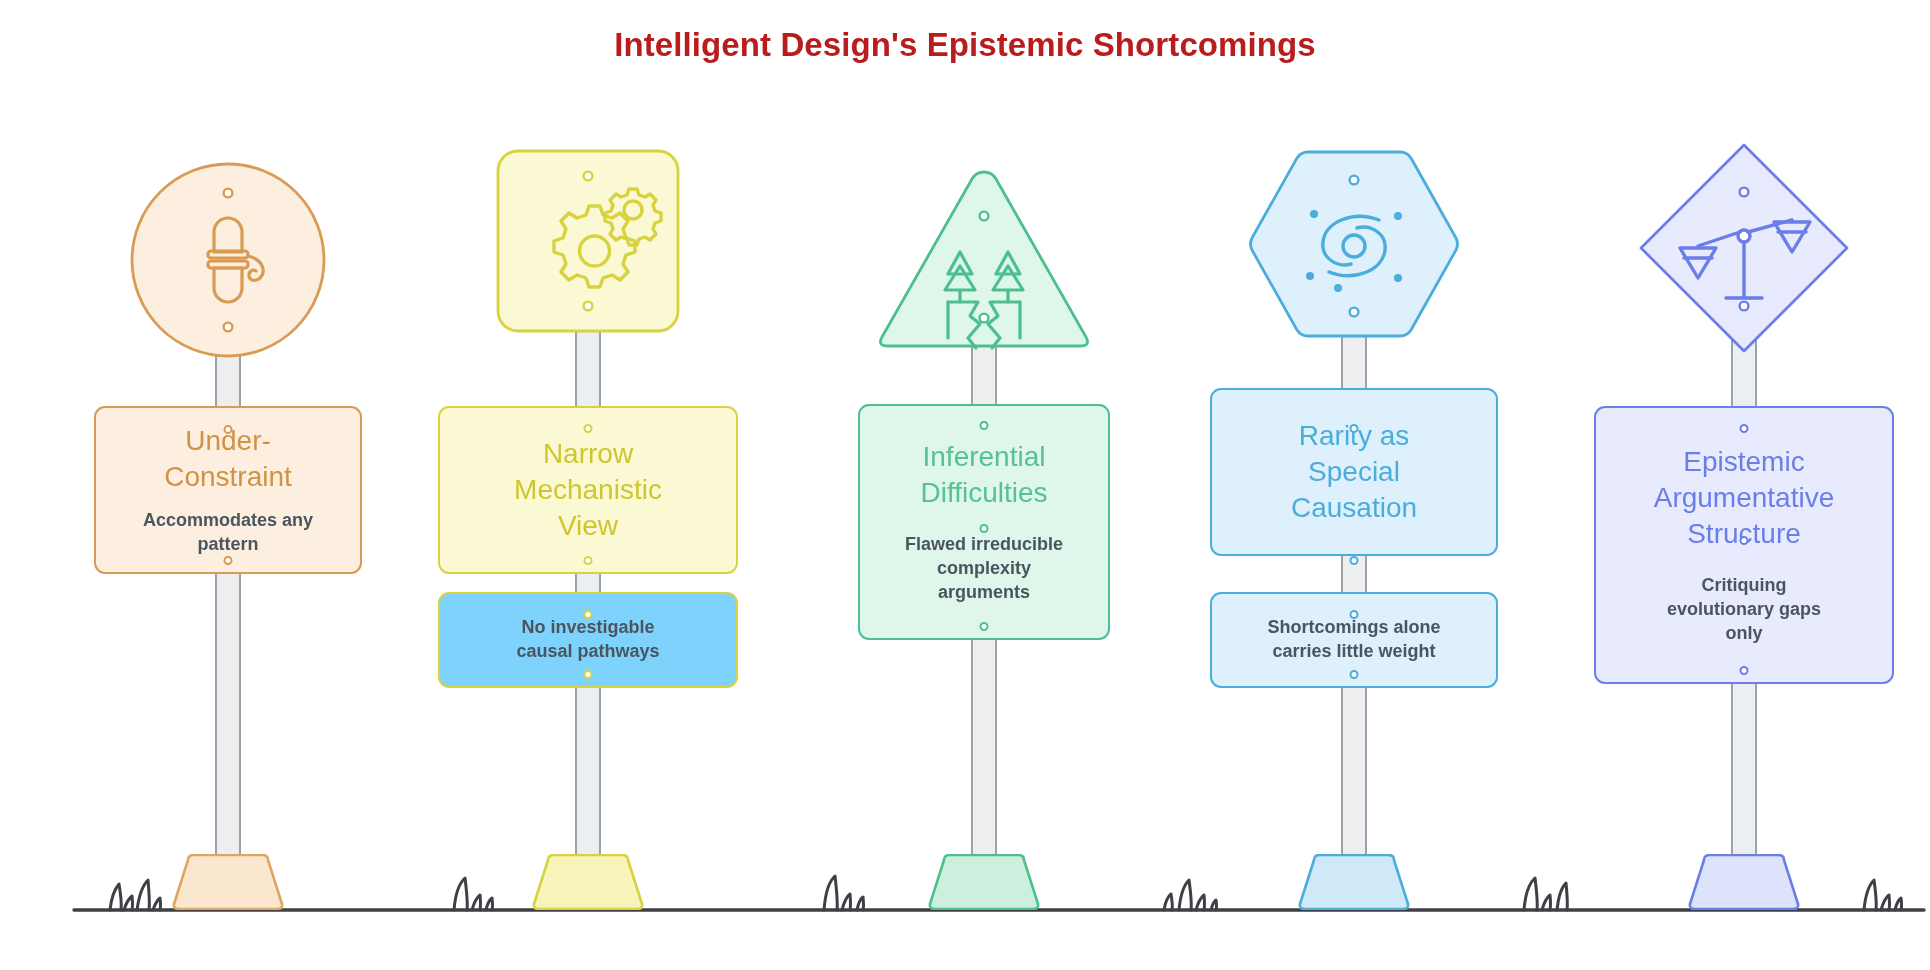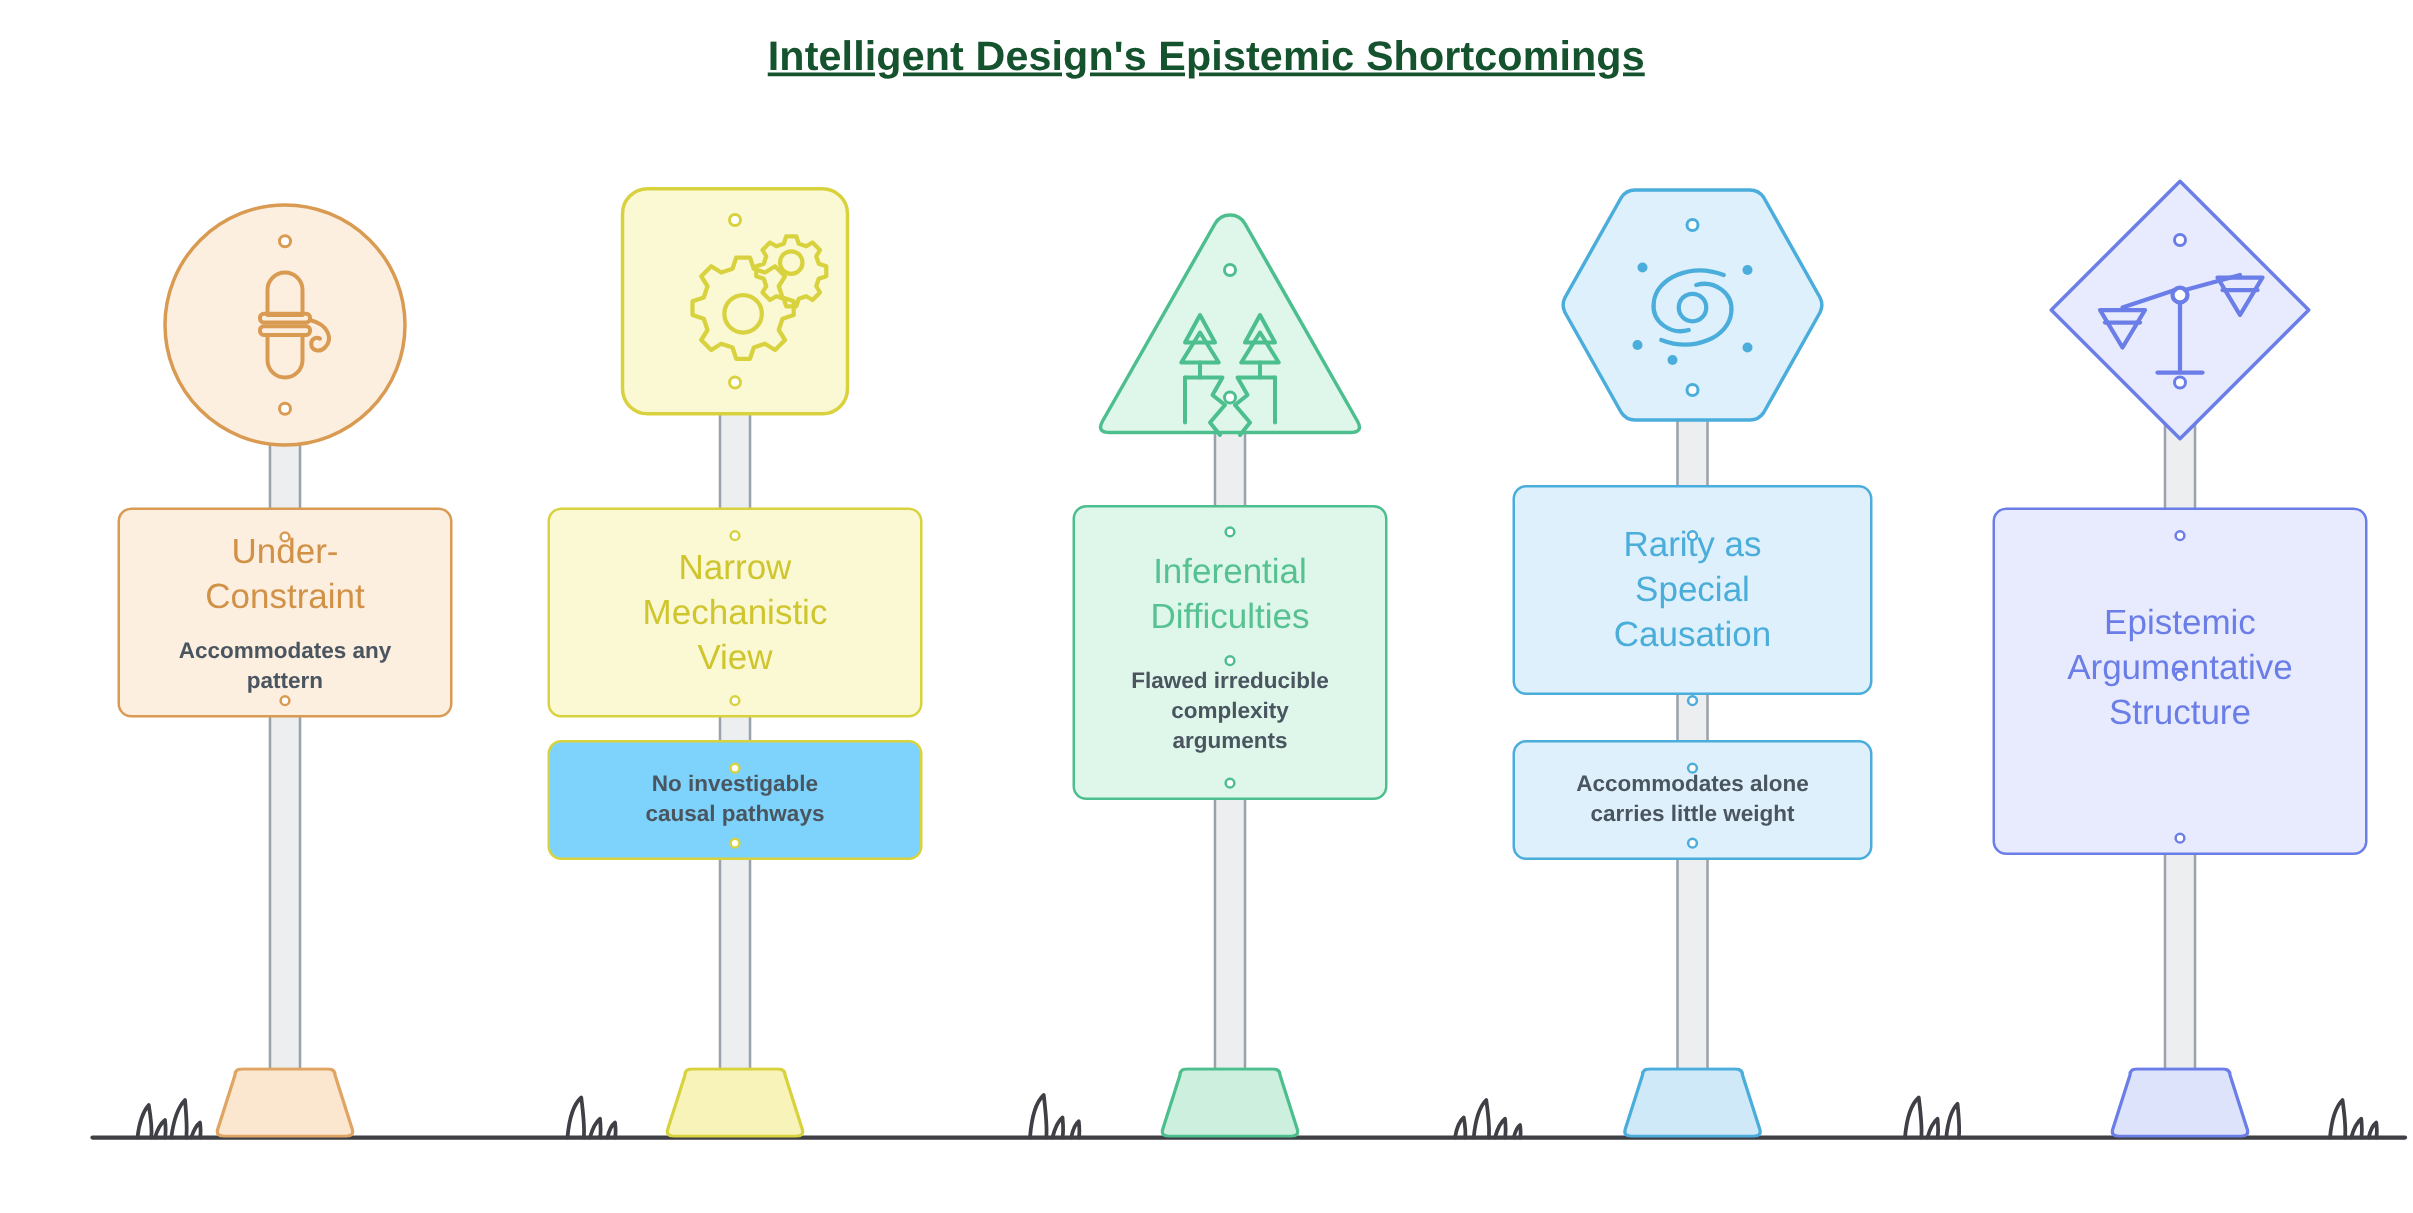--- a/index.html
+++ b/index.html
@@ -16,23 +16,22 @@
   }
 
   #page-title {
     position: absolute;
     top: 26px;
     left: 0;
     width: 1930px;
     text-align: center;
     font-size: 33px;
     font-weight: bold;
-    color: #14532d;
+    color: #b91c1c;
     letter-spacing: 0.1px;
-    text-decoration: underline;
   }
 
   #scene {
     position: absolute;
     top: 0;
     left: 0;
     width: 1930px;
     height: 970px;
     margin-left: 24px;
   }
@@ -292,21 +291,21 @@
     <div class="panel" style="top:388px;width:288px;height:168px;background:#ddf0fb;border-color:#4aaddb;">
       <div class="panel-title" style="color:#4aadda;">
         <div>Rarity as</div>
         <div>Special</div>
         <div>Causation</div>
       </div>
     </div>
 
     <div class="panel" style="top:592px;width:288px;height:96px;background:#ddf0fb;border-color:#4aaddb;">
       <div class="panel-sub">
-        <div>Accommodates alone</div>
+        <div>Shortcomings alone</div>
         <div>carries little weight</div>
       </div>
     </div>
 
     <div class="bolt" style="top:424px;border-color:#4aaddb;"></div>
     <div class="bolt" style="top:556px;border-color:#4aaddb;"></div>
     <div class="bolt" style="top:610px;border-color:#4aaddb;"></div>
     <div class="bolt" style="top:670px;border-color:#4aaddb;"></div>
 
     <div class="base" style="bottom:60px;">
@@ -338,20 +337,25 @@
       </svg>
     </div>
 
     <div class="panel" style="top:406px;width:300px;height:278px;background:#e7ebfd;border-color:#6b7ee8;">
       <div class="panel-title" style="color:#6b7ee8;">
         <div>Epistemic</div>
         <div>Argumentative</div>
         <div>Structure</div>
       </div>
       <div class="gap" style="height:22px;"></div>
+      <div class="panel-sub">
+        <div>Critiquing</div>
+        <div>evolutionary gaps</div>
+        <div>only</div>
+      </div>
     </div>
 
     <div class="bolt" style="top:424px;border-color:#6b7ee8;"></div>
     <div class="bolt" style="top:536px;border-color:#6b7ee8;"></div>
     <div class="bolt" style="top:666px;border-color:#6b7ee8;"></div>
 
     <div class="base" style="bottom:60px;">
       <svg width="120" height="56" viewBox="0 0 120 56">
         <path d="M20 6 q0 -5 6 -5 h68 q6 0 6 5 l14 44 q1 5 -5 5 h-98 q-6 0 -5 -5 z" fill="#dde3fb" stroke="#6b7ee8" stroke-width="2.6" stroke-linejoin="round"></path>
       </svg>

